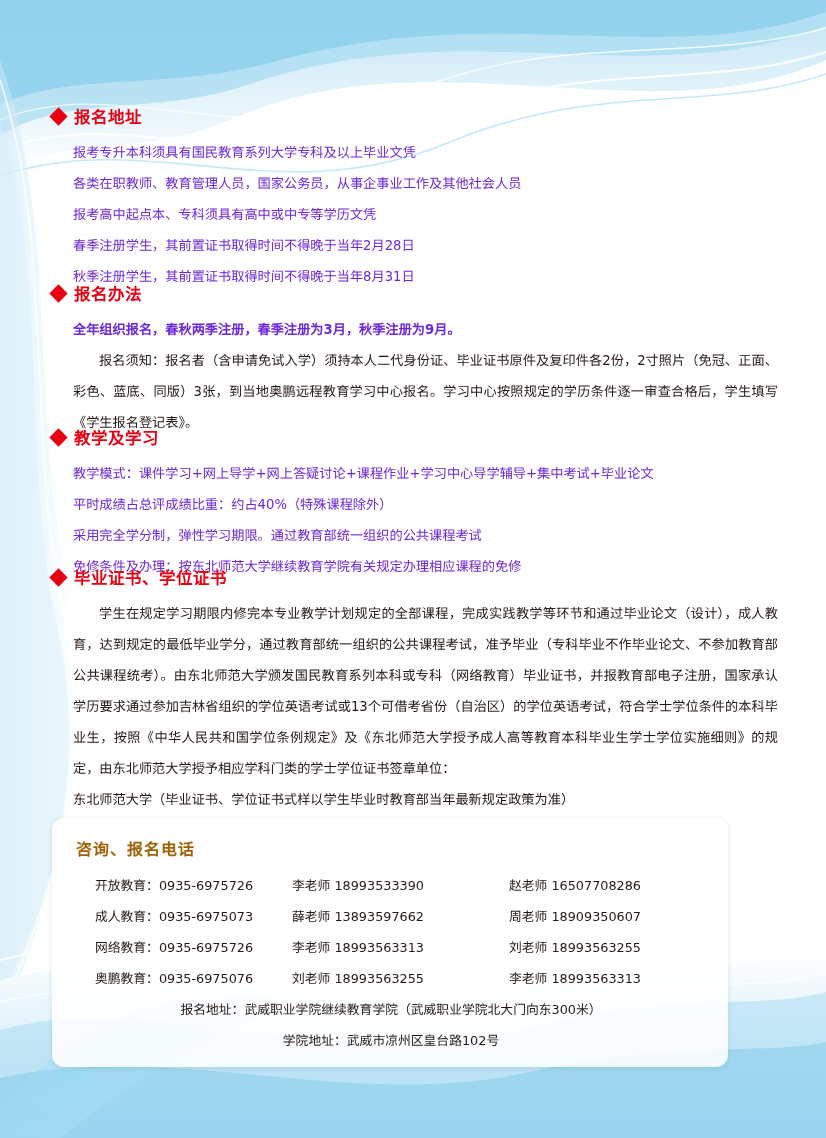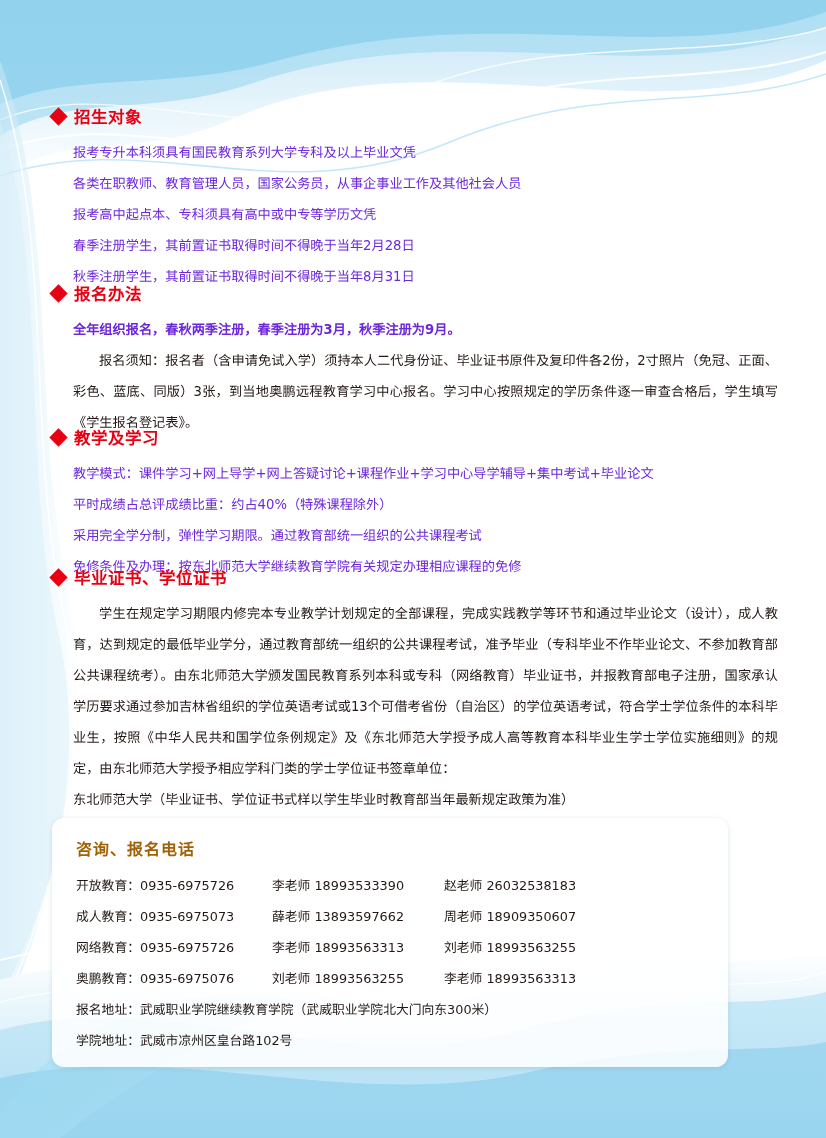--- a/index.html
+++ b/index.html
@@ -110,20 +110,21 @@
     font-size: 16px;
     font-weight: bold;
     color: #a16207;
     letter-spacing: 1px;
   }
   .card-rows {
     position: absolute;
     left: 24px;
     top: 52px;
     width: 630px;
+    text-align: center;
   }
   .crow {
     display: flex;
     line-height: 31px;
     font-size: 12.8px;
     color: #231815;
   }
   .crow .c1 { width: 196px; flex: 0 0 196px; }
   .crow .c2 { width: 172px; flex: 0 0 172px; }
   .crow .c3 { flex: 1 1 auto; }
@@ -177,21 +178,21 @@
     <path d="M0,1002 C190,955 350,1060 540,1008 C680,970 756,996 826,972" stroke="#ffffff" stroke-width="1.3" fill="none" opacity="0.8"></path>
 
     <path d="M-20,1138 C60,1020 170,980 300,1000 C200,1040 120,1090 60,1138 Z" fill="url(#gCyan)" opacity="0.35"></path>
   </svg>
 
   <div class="content">
 
     <div class="section" style="top:104px;">
       <div class="sec-head">
         <span class="diamond"></span>
-        <span class="sec-title">招生对象</span>
+        <span class="sec-title">报名地址</span>
       </div>
       <div class="line">报考专升本科须具有国民教育系列大学专科及以上毕业文凭</div>
       <div class="line">各类在职教师、教育管理人员，国家公务员，从事企事业工作及其他社会人员</div>
       <div class="line">报考高中起点本、专科须具有高中或中专等学历文凭</div>
       <div class="line">春季注册学生，其前置证书取得时间不得晚于当年2月28日</div>
       <div class="line">秋季注册学生，其前置证书取得时间不得晚于当年8月31日</div>
     </div>
 
     <div class="section" style="top:281px;">
       <div class="sec-head">
@@ -221,21 +222,21 @@
       <div class="para-reg">学生在规定学习期限内修完本专业教学计划规定的全部课程，完成实践教学等环节和通过毕业论文（设计），成人教育，达到规定的最低毕业学分，通过教育部统一组织的公共课程考试，准予毕业（专科毕业不作毕业论文、不参加教育部公共课程统考）。由东北师范大学颁发国民教育系列本科或专科（网络教育）毕业证书，并报教育部电子注册，国家承认学历要求通过参加吉林省组织的学位英语考试或13个可借考省份（自治区）的学位英语考试，符合学士学位条件的本科毕业生，按照《中华人民共和国学位条例规定》及《东北师范大学授予成人高等教育本科毕业生学士学位实施细则》的规定，由东北师范大学授予相应学科门类的学士学位证书签章单位：</div>
       <div class="para-reg ni">东北师范大学（毕业证书、学位证书式样以学生毕业时教育部当年最新规定政策为准）</div>
     </div>
 
     <div class="card">
       <div class="card-title">咨询、报名电话</div>
       <div class="card-rows">
         <div class="crow">
           <span class="c1">开放教育：0935-6975726</span>
           <span class="c2">李老师 18993533390</span>
-          <span class="c3">赵老师 26032538183</span>
+          <span class="c3">赵老师 16507708286</span>
         </div>
         <div class="crow">
           <span class="c1">成人教育：0935-6975073</span>
           <span class="c2">薛老师 13893597662</span>
           <span class="c3">周老师 18909350607</span>
         </div>
         <div class="crow">
           <span class="c1">网络教育：0935-6975726</span>
           <span class="c2">李老师 18993563313</span>
           <span class="c3">刘老师 18993563255</span>

